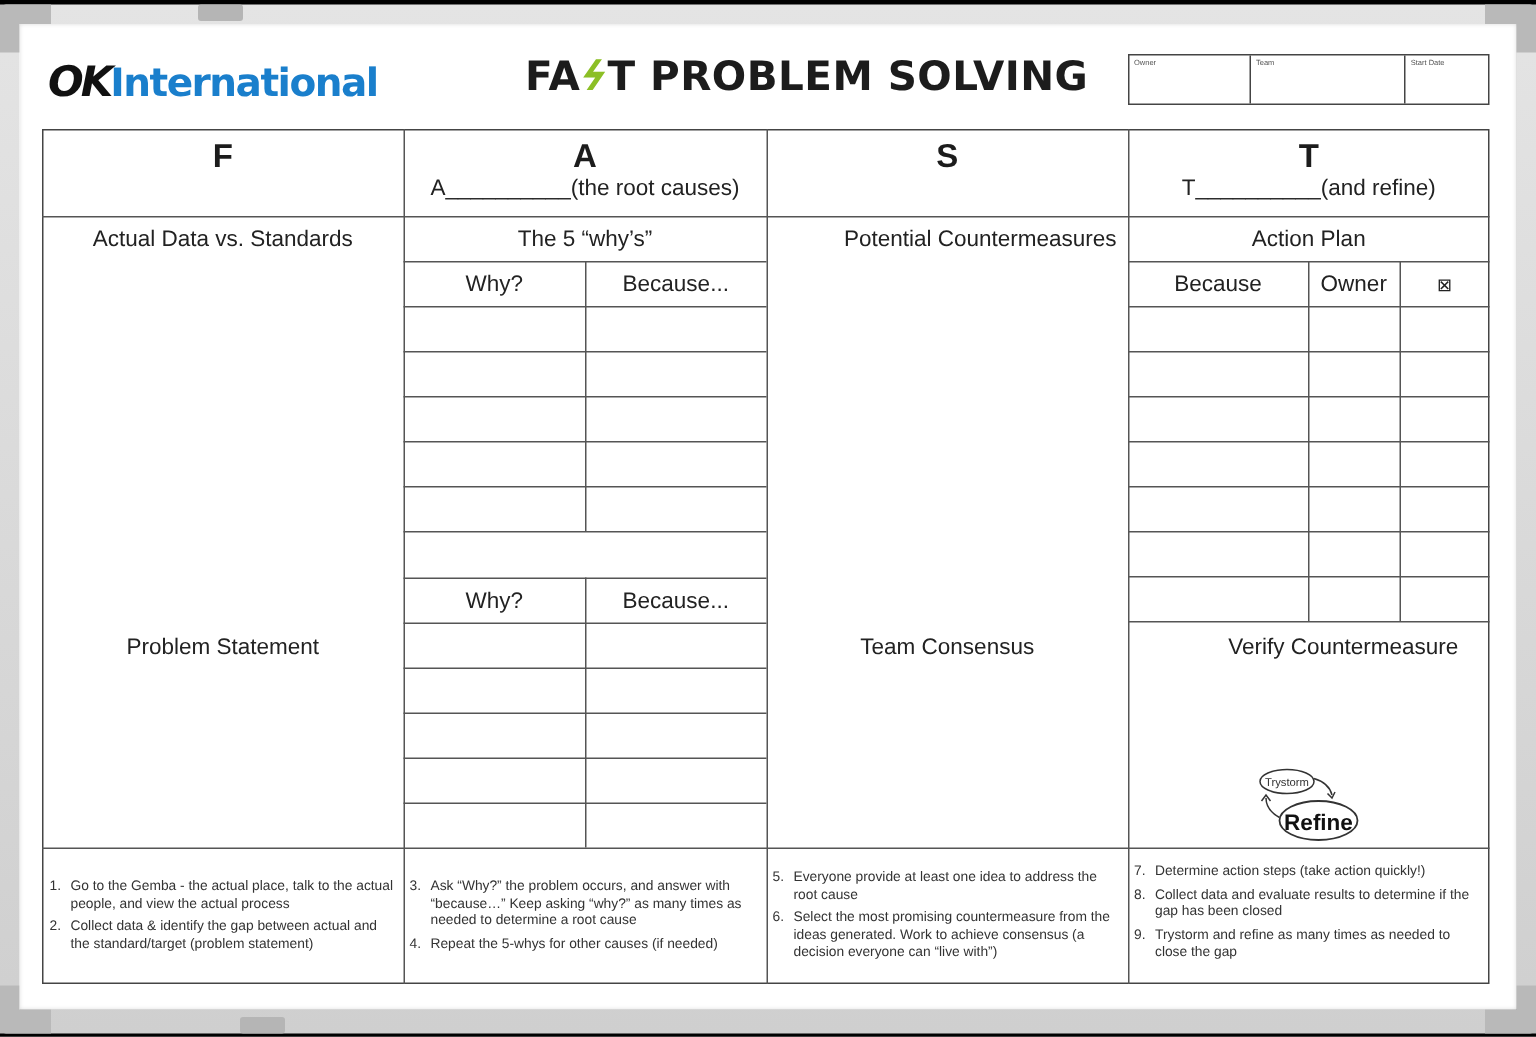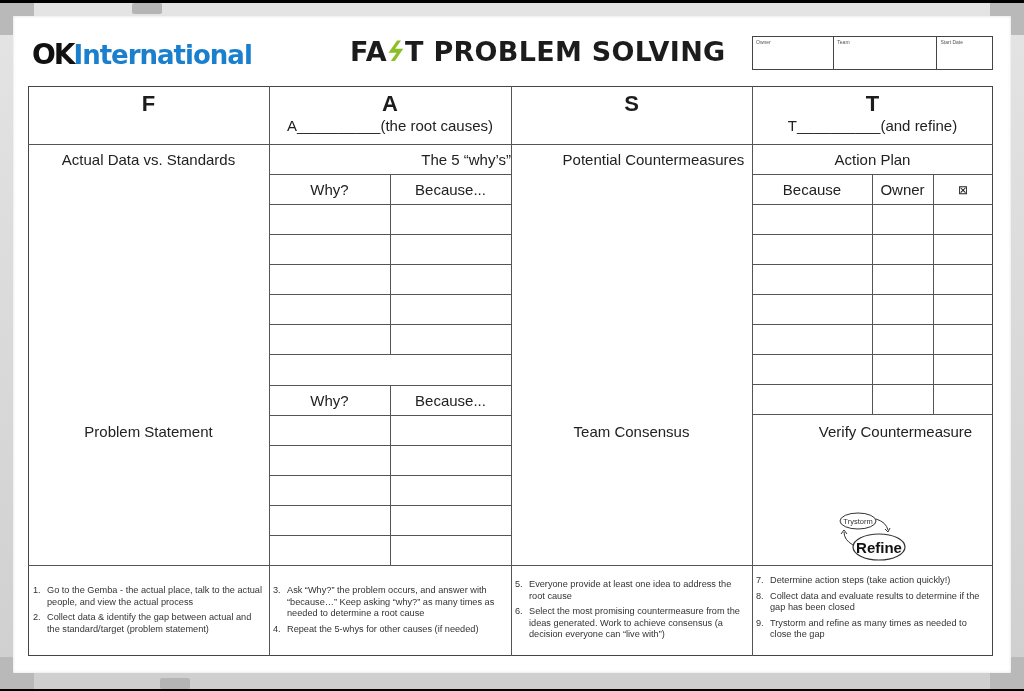--- a/index.html
+++ b/index.html
@@ -21,21 +21,21 @@
   }
   .corner.tl { left: 0; top: 3px; border-bottom-right-radius: 3px; }
   .corner.tr { right: 0; top: 3px; border-bottom-left-radius: 3px; }
   .corner.bl { left: 0; bottom: 2px; border-top-right-radius: 3px; }
   .corner.br { right: 0; bottom: 2px; border-top-left-radius: 3px; }
   .clip { position: absolute; top: 3px; height: 11px; width: 30px; background: #b5b5b5; border-radius: 2px; }
   .clip.top1 { left: 132px; }
   .clip.bot1 { left: 160px; top: auto; bottom: 2px; }
 
   .logo { position: absolute; left: 32px; top: 38px; font-size: 28px; font-weight: 700; letter-spacing: -0.5px; white-space: nowrap; }
-  .logo .ok { color: #111; font-family: "DejaVu Sans", sans-serif; font-weight: 900; letter-spacing: -2px; font-size: 28px; }
+  .logo .ok { color: #111; font-family: "DejaVu Sans", sans-serif; font-weight: 900; letter-spacing: -2px; font-size: 28px; font-style: italic; }
   .logo .intl { color: #1a7fcc; font-family: "DejaVu Sans", sans-serif; font-size: 26px; letter-spacing: -1px; }
 
   .title { position: absolute; left: 350px; top: 36px; font-family: "DejaVu Sans", sans-serif; font-weight: 700; font-size: 27px; color: #1c1c1c; letter-spacing: 0.3px; white-space: nowrap; }
   .title .bolt { color: #8cbf26; display: inline-block; transform: skewX(-10deg); font-style: italic; }
   .title .fa { }
 
   .info-boxes { position: absolute; left: 752px; top: 36px; width: 241px; height: 34px; display: flex; border: 1.5px solid #444; }
   .info-box { position: relative; border-right: 1.5px solid #444; }
   .info-box:last-child { border-right: none; }
   .info-box span { position: absolute; left: 3px; top: 2px; font-size: 5px; color: #555; }
@@ -136,21 +136,21 @@
 </div>
 <div class="col-head" style="left:511px; top:86px; width:241px; height:58px;">
   <span class="letter">S</span>
 </div>
 <div class="col-head" style="left:752px; top:86px; width:241px; height:58px;">
   <span class="letter">T</span>
   <span class="fill"><span>T__________</span><span>(and refine)</span></span>
 </div>
 
 <div class="label" style="left:28px; top:151px; width:241px;">Actual Data vs. Standards</div>
-<div class="label" style="left:269px; top:151px; width:242px;text-align:right;">The 5 “why’s”</div>
+<div class="label" style="left:269px; top:151px; width:242px;">The 5 “why’s”</div>
 <div class="label" style="left:511px; top:151px; width:241px;padding-left:44px;">Potential Countermeasures</div>
 <div class="label" style="left:752px; top:151px; width:241px;">Action Plan</div>
 
 <div class="label" style="left:269px; top:181px; width:121px;">Why?</div>
 <div class="label" style="left:390px; top:181px; width:121px;">Because...</div>
 <div class="label" style="left:269px; top:392px; width:121px;">Why?</div>
 <div class="label" style="left:390px; top:392px; width:121px;">Because...</div>
 
 <div class="label" style="left:752px; top:181px; width:120px;">Because</div>
 <div class="label" style="left:872px; top:181px; width:61px;">Owner</div>

